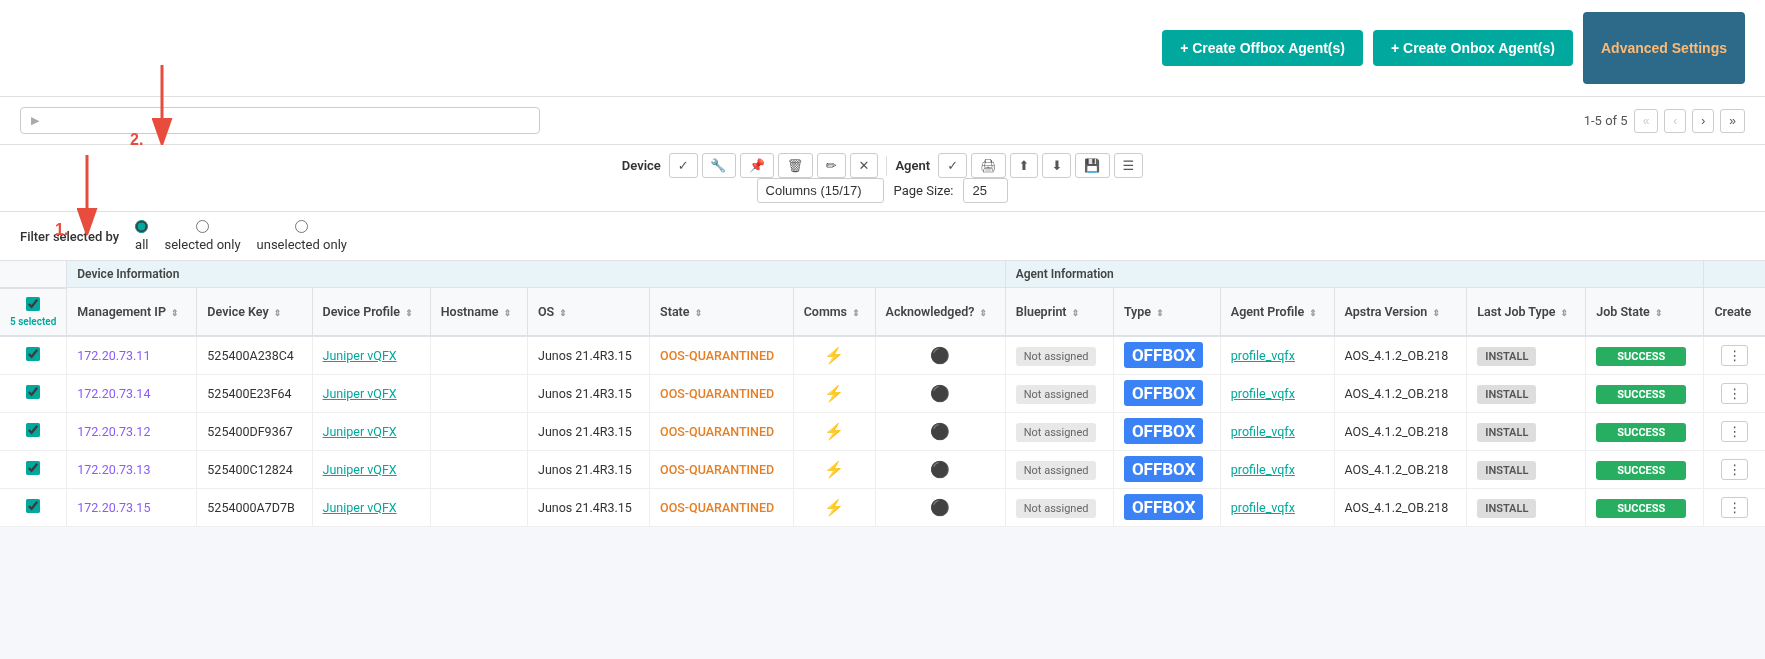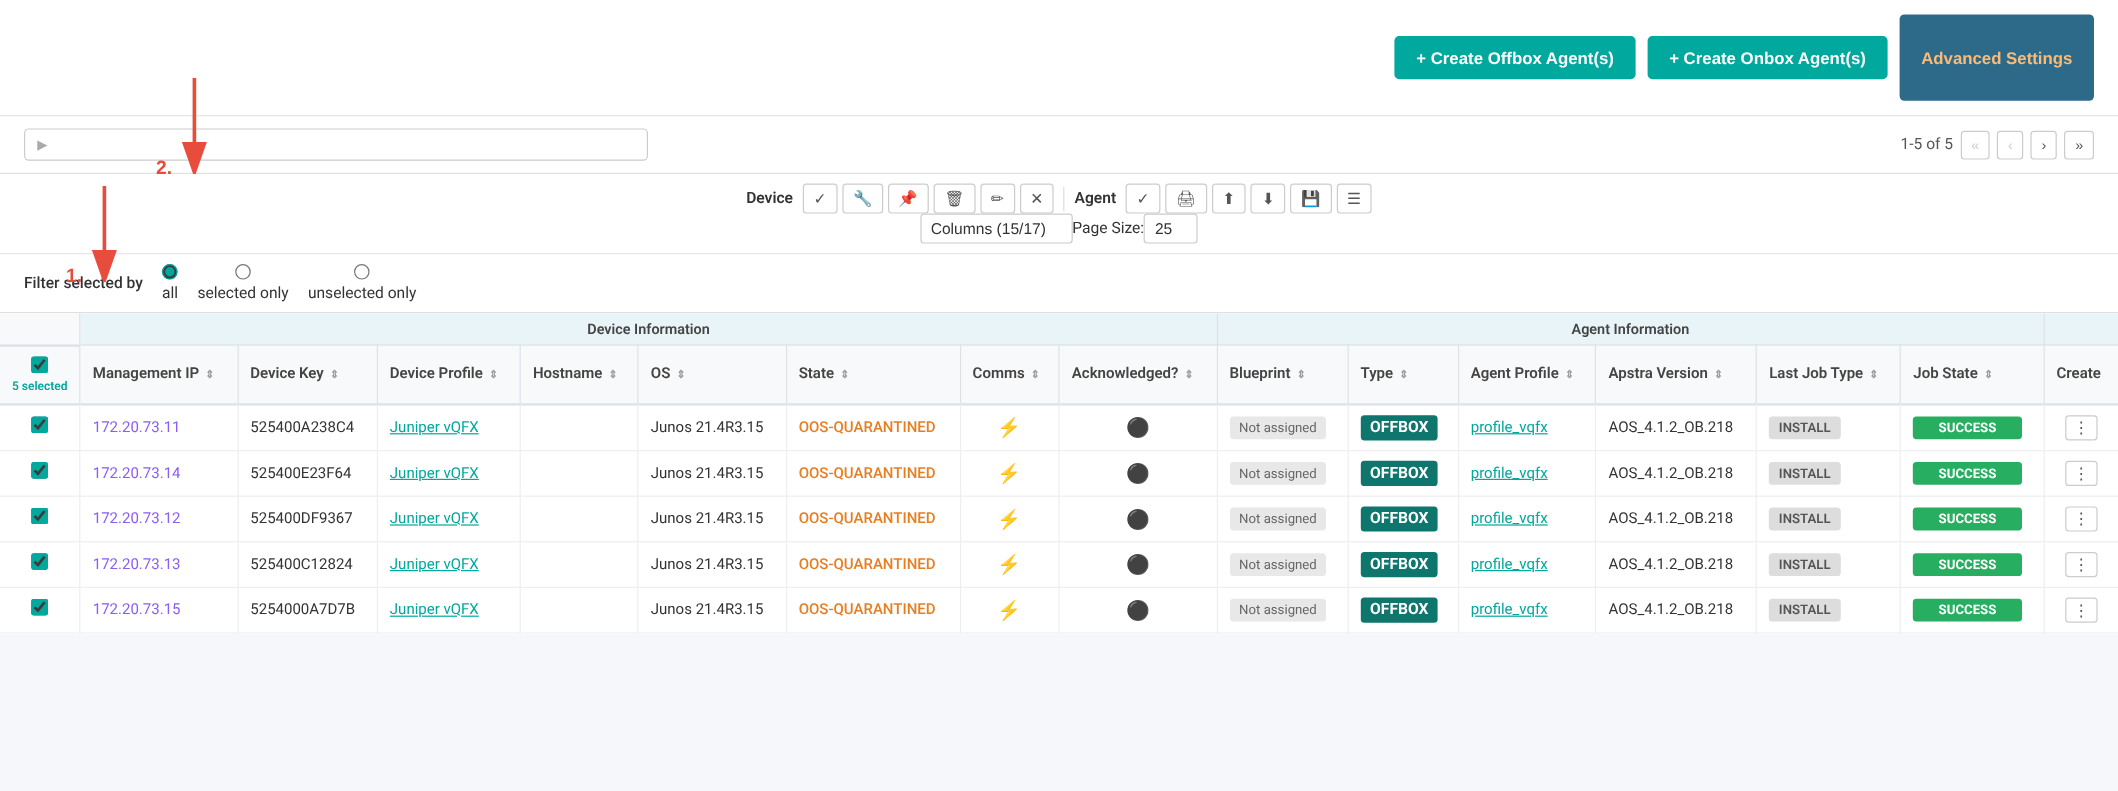--- a/index.html
+++ b/index.html
@@ -36,21 +36,21 @@
       border: 1px solid #ccc; background: #fff; padding: 4px 8px;
       border-radius: 3px; cursor: pointer; font-size: 12px; color: #555;
     }
     .pag-btn:disabled { color: #ccc; cursor: default; }
 
     .toolbar {
       padding: 8px 20px; background: #fff; border-bottom: 1px solid #e0e0e0;
       display: flex; align-items: center; justify-content: space-between; flex-direction: column;
     }
     .toolbar-left { display: flex; align-items: center; gap: 4px; }
-    .toolbar-right { display: flex; align-items: center; gap: 0; }
+    .toolbar-right { display: flex; align-items: center; gap: 10px; }
     .tb-btn {
       background: none; border: 1px solid #ccc; border-radius: 3px;
       padding: 4px 8px; cursor: pointer; color: #555; font-size: 13px;
     }
     .tb-divider { width: 1px; height: 20px; background: #ddd; margin: 0 4px; }
     .tb-label { font-weight: 600; font-size: 13px; color: #333; margin-right: 4px; }
     .select-dropdown {
       border: 1px solid #ccc; border-radius: 3px; padding: 4px 20px 4px 8px;
       font-size: 13px; cursor: pointer; background: #fff; appearance: none;
       color: #333;
@@ -71,36 +71,36 @@
       padding: 8px 10px; text-align: left; font-weight: 600; color: #444; white-space: nowrap;
     }
     thead th:last-child { border-right: none; }
     tbody td {
       padding: 8px 10px; border-bottom: 1px solid #eee; border-right: 1px solid #eee;
       white-space: nowrap; vertical-align: middle;
     }
     tbody td:last-child { border-right: none; }
 
     .group-header {
-      background: #e8f4f8; text-align: center; font-weight: 600; font-size: 12px;
+      background: #e8f4f8; font-weight: 600; font-size: 12px;
       color: #444; padding: 6px 10px; border-bottom: 1px solid #dee2e6;
       border-right: 1px solid #dee2e6;
     }
 
     .checkbox-cell { width: 30px; text-align: center; }
     .checkbox-cell input[type=checkbox] { accent-color: #00a89d; width: 14px; height: 14px; }
     .selected-count { font-size: 10px; color: #00a89d; font-weight: 600; display: block; margin-top: 2px; }
 
     .ip-link { color: #8b5cf6; text-decoration: none; }
 
     .profile-link { color: #00a89d; text-decoration: underline; cursor: pointer; }
 
     .badge-offbox {
-      background: #0f766e; color: #fff; padding: 3px 8px; border-radius: 3px;
-      font-size: 13px; font-weight: 700; text-align: center;
+      background: #3b82f6; color: #fff; padding: 3px 8px; border-radius: 3px;
+      font-size: 17px; font-weight: 700; text-align: center;
     }
     .badge-success {
       background: #27ae60; color: #fff; padding: 3px 21px; border-radius: 3px;
       font-size: 11px; font-weight: 700;
     }
     .badge-install {
       background: #ddd; color: #555; padding: 3px 8px; border-radius: 3px;
       font-size: 11px; font-weight: 600;
     }
     .not-assigned {

